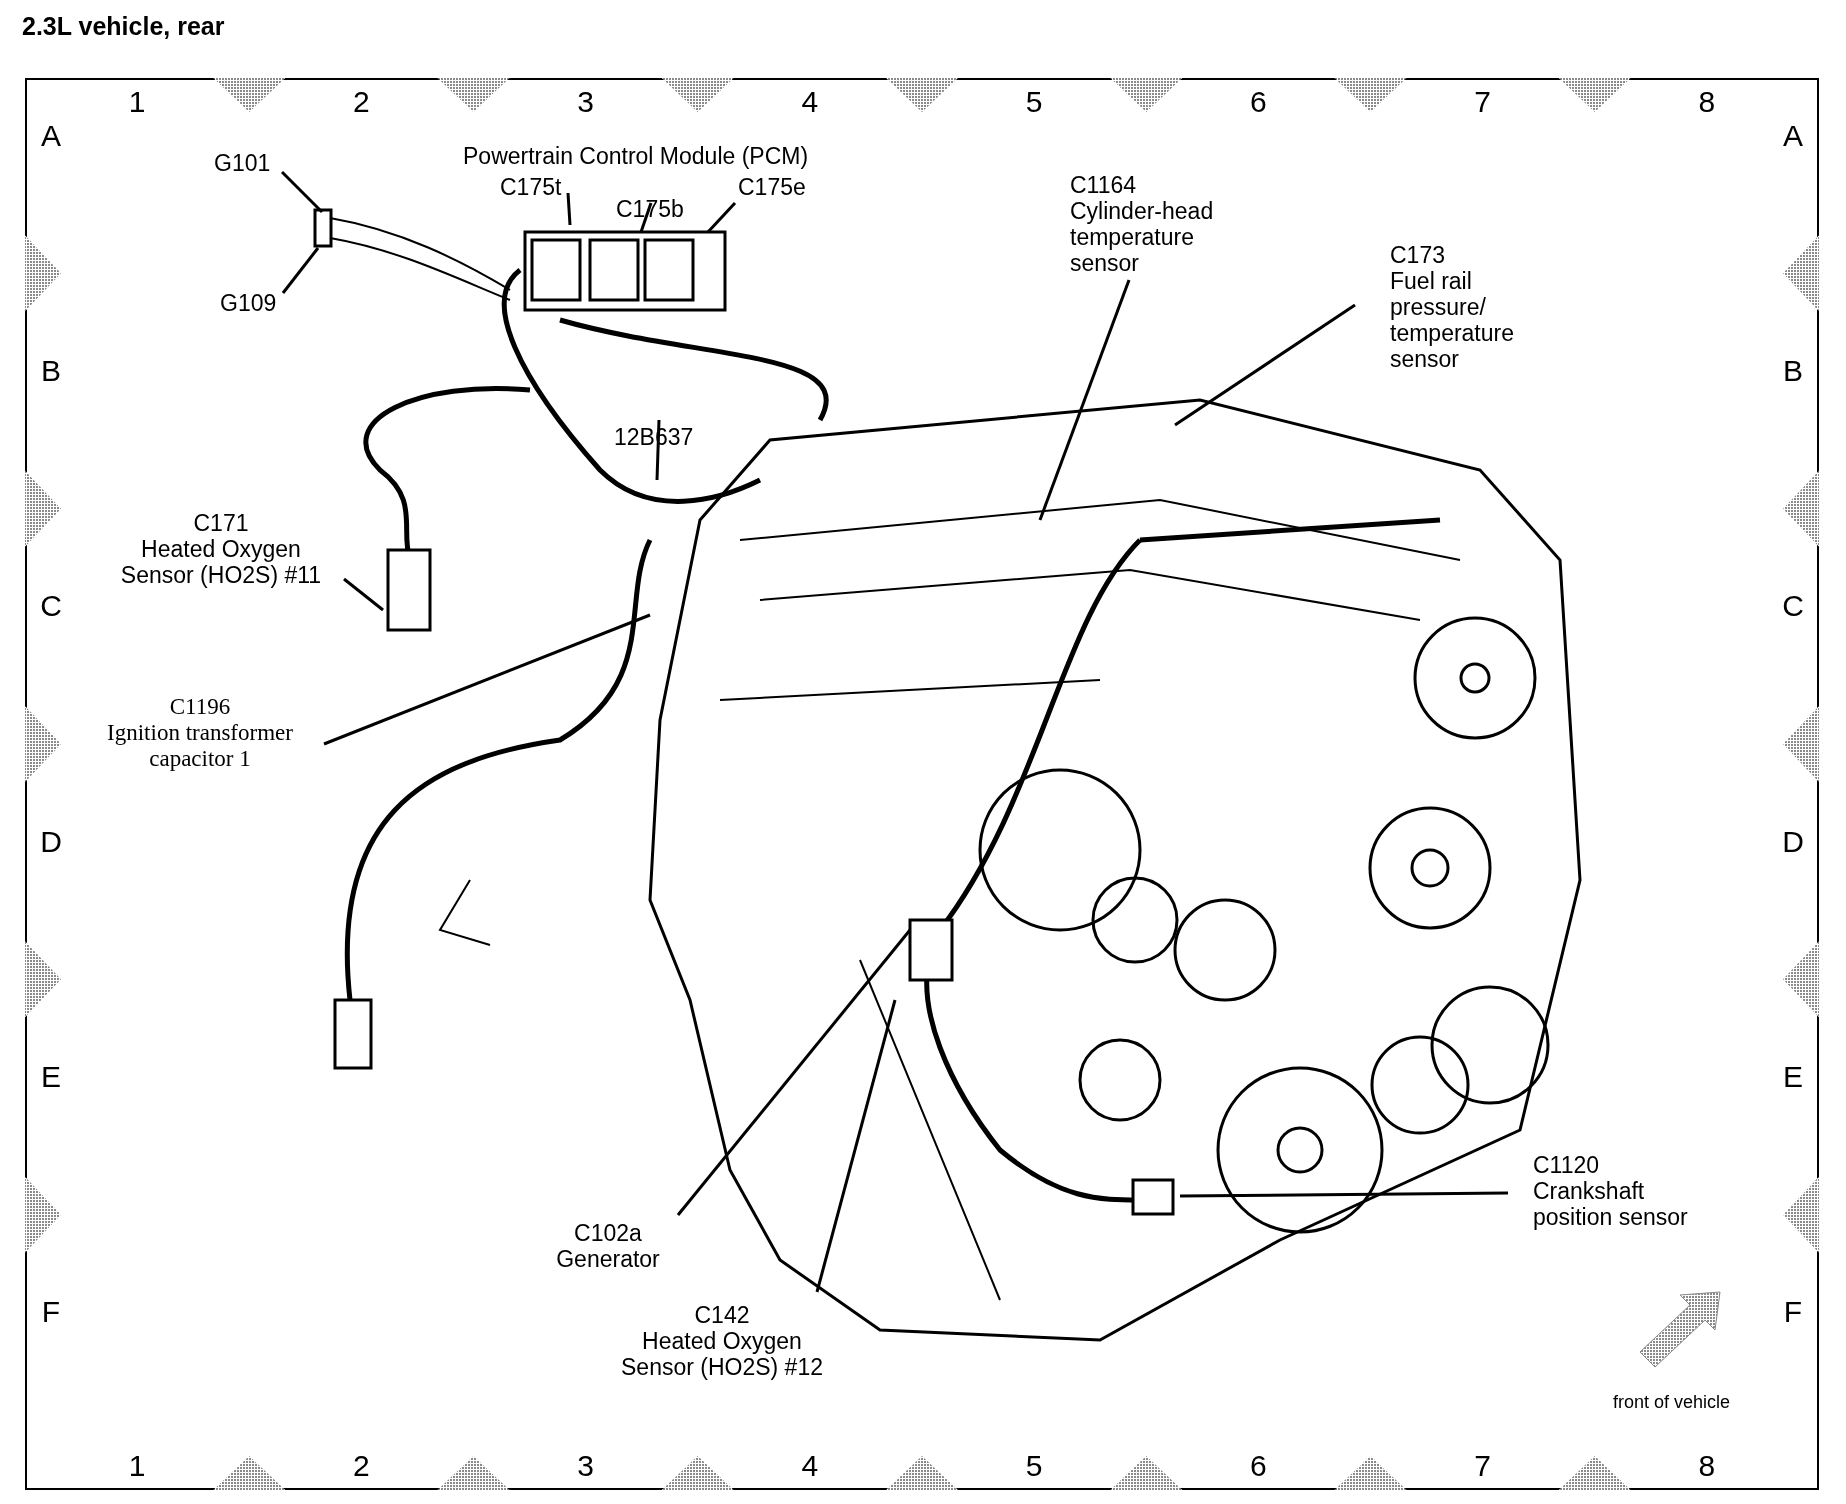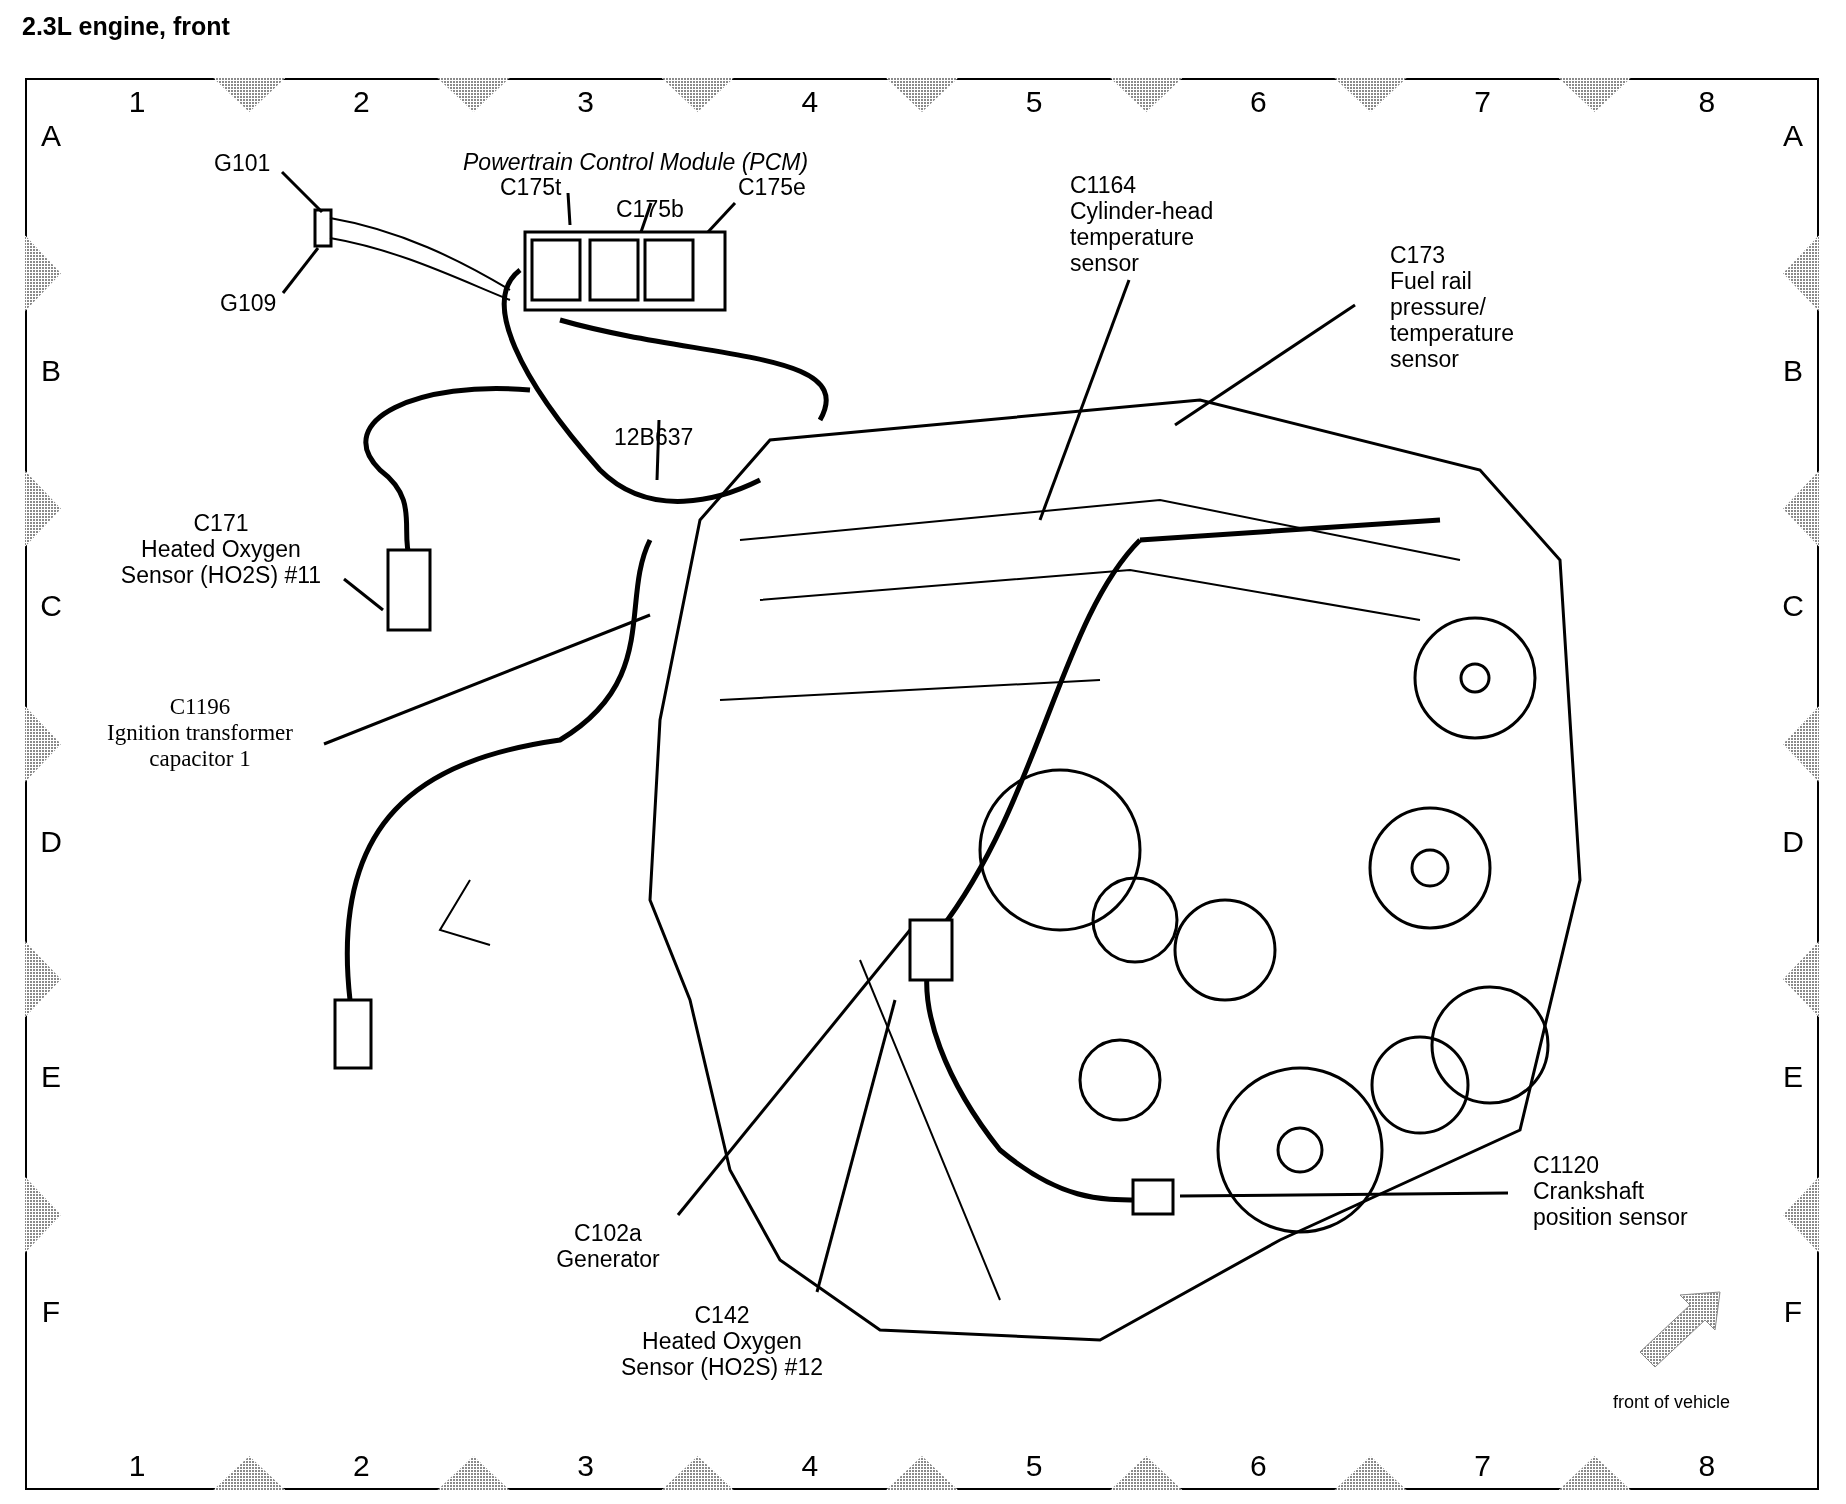--- a/index.html
+++ b/index.html
@@ -10,21 +10,21 @@
            border: 2px solid #000; box-sizing: border-box; }
   .gridlabel { position: absolute; font-size: 30px; width: 40px; text-align: center; line-height: 1; }
   .lbl { position: absolute; font-size: 23px; line-height: 26px; white-space: nowrap; }
   .lbl.r { text-align: center; }
   svg.art { position: absolute; left: 0; top: 0; }
   .fov { position: absolute; left: 1613px; top: 1392px; font-size: 18px; }
 </style>
 </head>
 <body>
 
-<div class="title">2.3L engine, front</div>
+<div class="title">2.3L vehicle, rear</div>
 
 <div class="frame"></div>
 
 <svg class="art" width="1846" height="1504">
   <defs>
     <pattern id="dots" width="3" height="3" patternUnits="userSpaceOnUse">
       <rect width="3" height="3" fill="#fff"></rect>
       <rect width="2" height="2" fill="#8a8a8a"></rect>
     </pattern>
   </defs>
@@ -118,21 +118,21 @@
   </g>
 
   <path d="M1640 1352 L1690 1305 L1680 1295 L1720 1292 L1715 1330 L1705 1320 L1655 1367 Z" fill="url(#dots)" stroke="#888" stroke-width="1"></path>
 </svg>
 
 <div id="col-top"></div>
 <div id="col-bottom"></div>
 <div id="row-left"></div>
 <div id="row-right"></div>
 
-<div class="lbl" style="left:463px;top:149px;font-style:italic;">Powertrain Control Module (PCM)</div>
+<div class="lbl" style="left:463px;top:143px;">Powertrain Control Module (PCM)</div>
 <div class="lbl" style="left:214px;top:150px;">G101</div>
 <div class="lbl" style="left:220px;top:290px;">G109</div>
 <div class="lbl" style="left:500px;top:174px;">C175t</div>
 <div class="lbl" style="left:616px;top:196px;">C175b</div>
 <div class="lbl" style="left:738px;top:174px;">C175e</div>
 
 <div class="lbl" style="left:1070px;top:172px;">
   <div>C1164</div>
   <div>Cylinder-head</div>
   <div>temperature</div>

